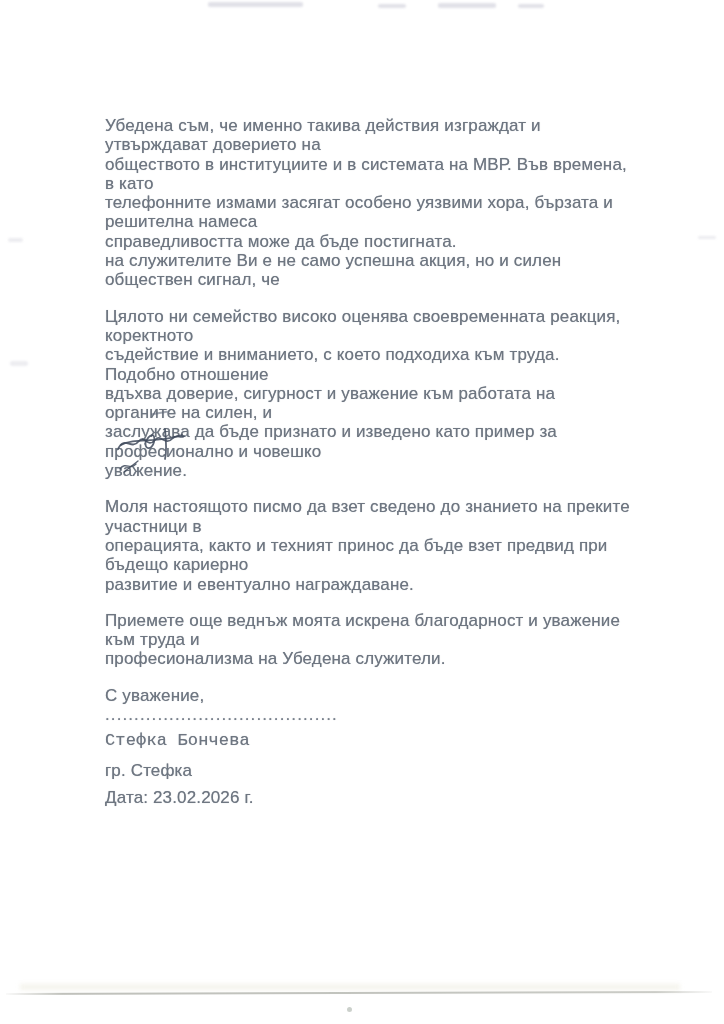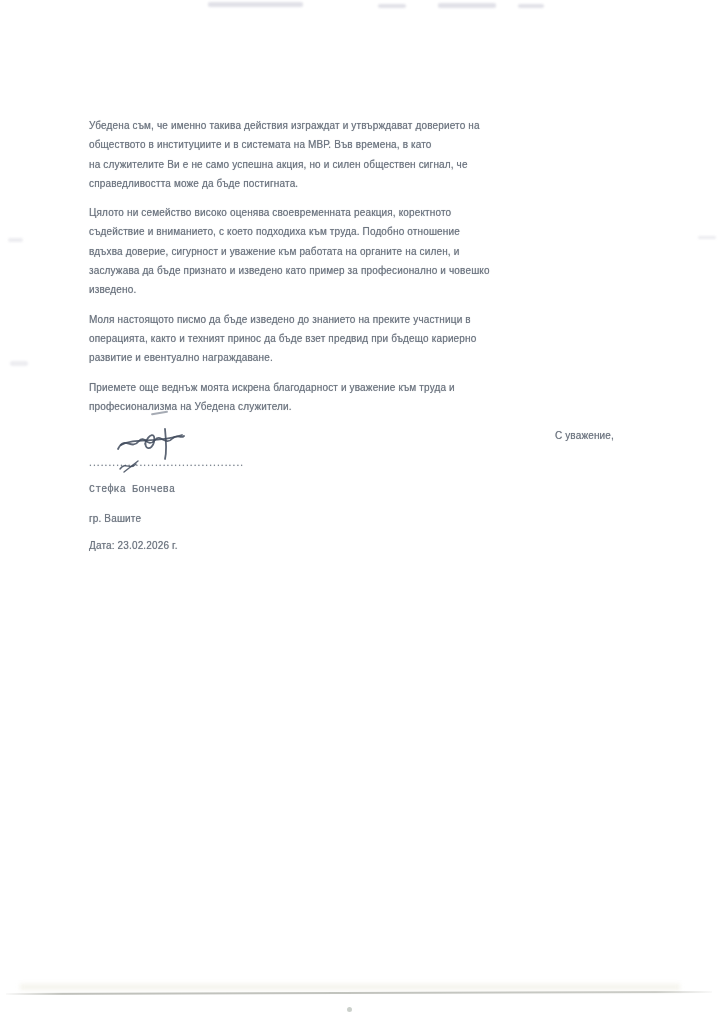--- a/index.html
+++ b/index.html
@@ -9,35 +9,35 @@
     width: 724px;
     height: 1024px;
     margin: 0 auto;
     background: #ffffff;
     overflow: hidden;
     font-family: "Liberation Sans", "DejaVu Sans", sans-serif;
   }
   
   .letter {
     position: absolute;
-    left: 89px;
+    left: 105px;
     top: 92px;
     width: 525px;
     color: #6e7681;
-    font-size: 10px;
+    font-size: 17px;
     line-height: 19.3px;
     letter-spacing: 0.15px;
     text-shadow: 0 0 0.7px rgba(110,118,129,0.75); 
   }
   .para { margin: 0; }
   .para.p1 { margin-bottom: 24px; }
   .para.p2 { margin-bottom: 3px; }
   .para.p3 { margin-bottom: 10px; }
   .para.p4 { margin-bottom: 7px; }
-  .closing { margin-bottom: 8px; white-space: nowrap; text-align: right; }
+  .closing { white-space: nowrap; }
   .dots {
     margin-bottom: 7px;
     white-space: nowrap;
     letter-spacing: 1.1px;
     color: #79818c;
   }
   .signer-name { margin-bottom: 10px; white-space: nowrap; font-family: Liberation Mono, monospace; }
   .signer-city { margin-bottom: 8px; white-space: nowrap; }
   .letter-date { white-space: nowrap; }
 
@@ -122,50 +122,51 @@
   <div class="artifact art-left-1"></div>
   <div class="artifact art-left-2"></div>
   <div class="artifact art-right-1"></div>
 
   <div class="letter">
 
     <p class="para p1">
       </p>
       <div class="line">Убедена съм, че именно такива действия изграждат и утвърждават доверието на</div>
       <div class="line">обществото в институциите и в системата на МВР. Във времена, в като</div>
+      <div class="line">телефонните измами засягат особено уязвими хора, бързата и решителна намеса</div>
+      <div class="line">справедливостта може да бъде постигната.</div>
       <div class="line">на служителите Ви е не само успешна акция, но и силен обществен сигнал, че</div>
-      <div class="line">справедливостта може да бъде постигната.</div>
     <p></p>
 
     <p class="para p2">
       </p>
       <div class="line">Цялото ни семейство високо оценява своевременната реакция, коректното</div>
       <div class="line">съдействие и вниманието, с което подходиха към труда. Подобно отношение</div>
       <div class="line">вдъхва доверие, сигурност и уважение към работата на органите на силен, и</div>
       <div class="line">заслужава да бъде признато и изведено като пример за професионално и човешко</div>
-      <div class="line">изведено.</div>
+      <div class="line">уважение.</div>
     <p></p>
 
     <p class="para p3">
       </p>
-      <div class="line">Моля настоящото писмо да бъде изведено до знанието на преките участници в</div>
+      <div class="line">Моля настоящото писмо да взет сведено до знанието на преките участници в</div>
       <div class="line">операцията, както и техният принос да бъде взет предвид при бъдещо кариерно</div>
       <div class="line">развитие и евентуално награждаване.</div>
     <p></p>
 
     <p class="para p4">
       </p>
       <div class="line">Приемете още веднъж моята искрена благодарност и уважение към труда и</div>
       <div class="line">професионализма на Убедена служители.</div>
     <p></p>
 
     <div class="closing">С уважение,</div>
     <div class="dots">........................................</div>
     <div class="signer-name">Стефка Бончева</div>
-    <div class="signer-city">гр. Вашите</div>
+    <div class="signer-city">гр. Стефка</div>
     <div class="letter-date">Дата: 23.02.2026 г.</div>
   </div>
 
   <div class="ink-mark-small"></div>
 
   <svg class="sig-svg" viewBox="0 0 160 60" xmlns="http://www.w3.org/2000/svg">
     <g fill="none" stroke="#3f4a5c" stroke-opacity="0.85" stroke-width="1.8" stroke-linecap="round" stroke-linejoin="round">
       <path d="M23 26 C30 12, 36 28, 44 18 C50 11, 52 26, 60 17 C66 10, 70 24, 78 15 C82 11, 86 16, 89 13"></path>
       <path d="M26 22 C40 14, 62 21, 87 12"></path>
       <path d="M50 21 C54 10, 61 9, 59 19 C57 28, 48 27, 51 17"></path>

